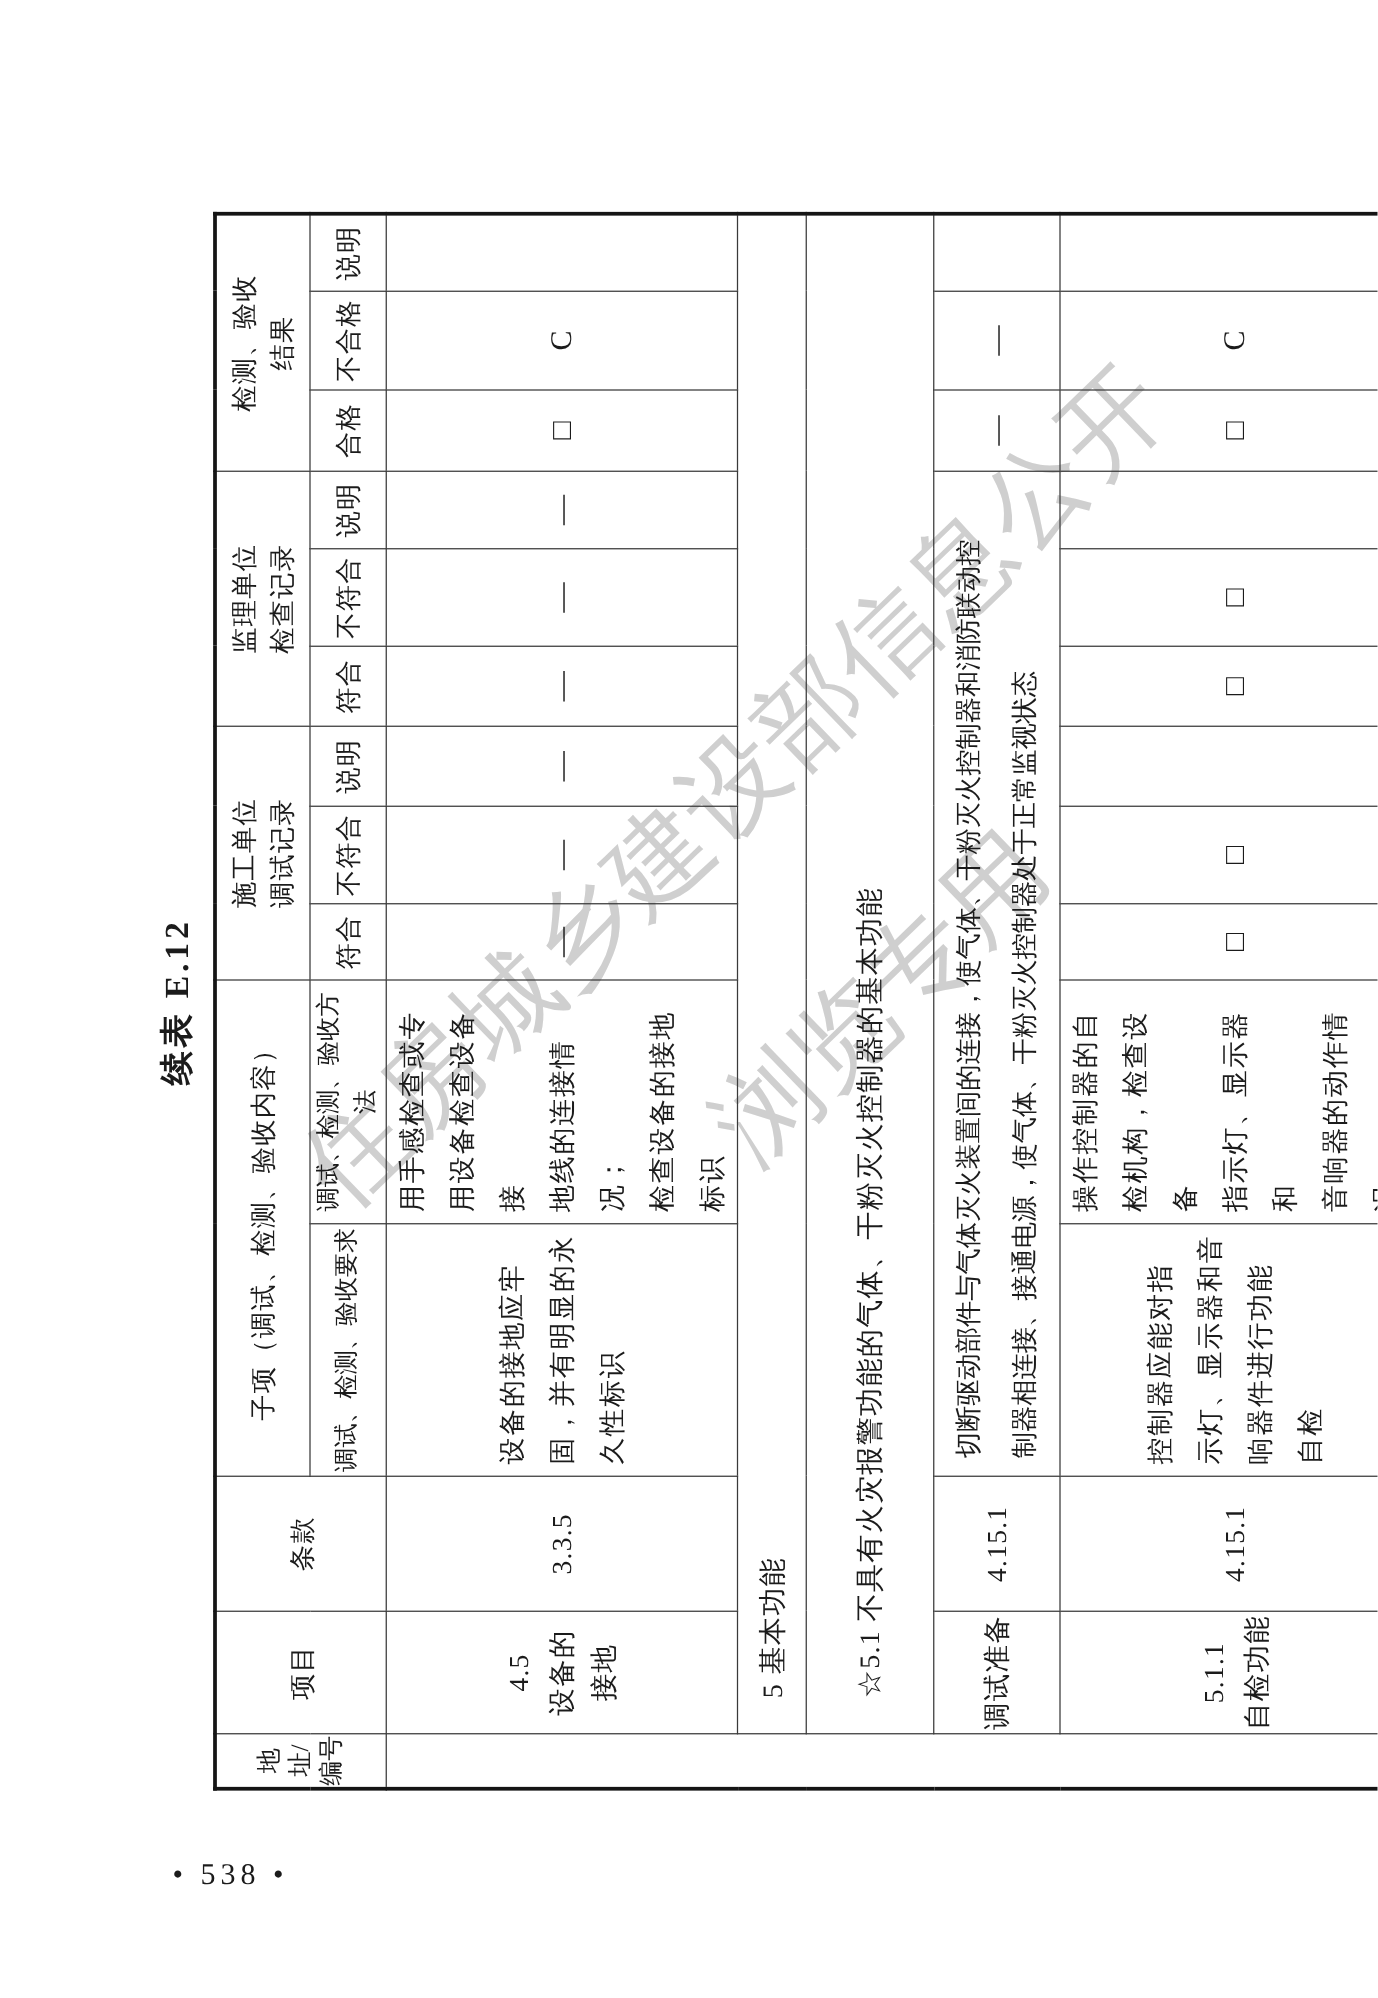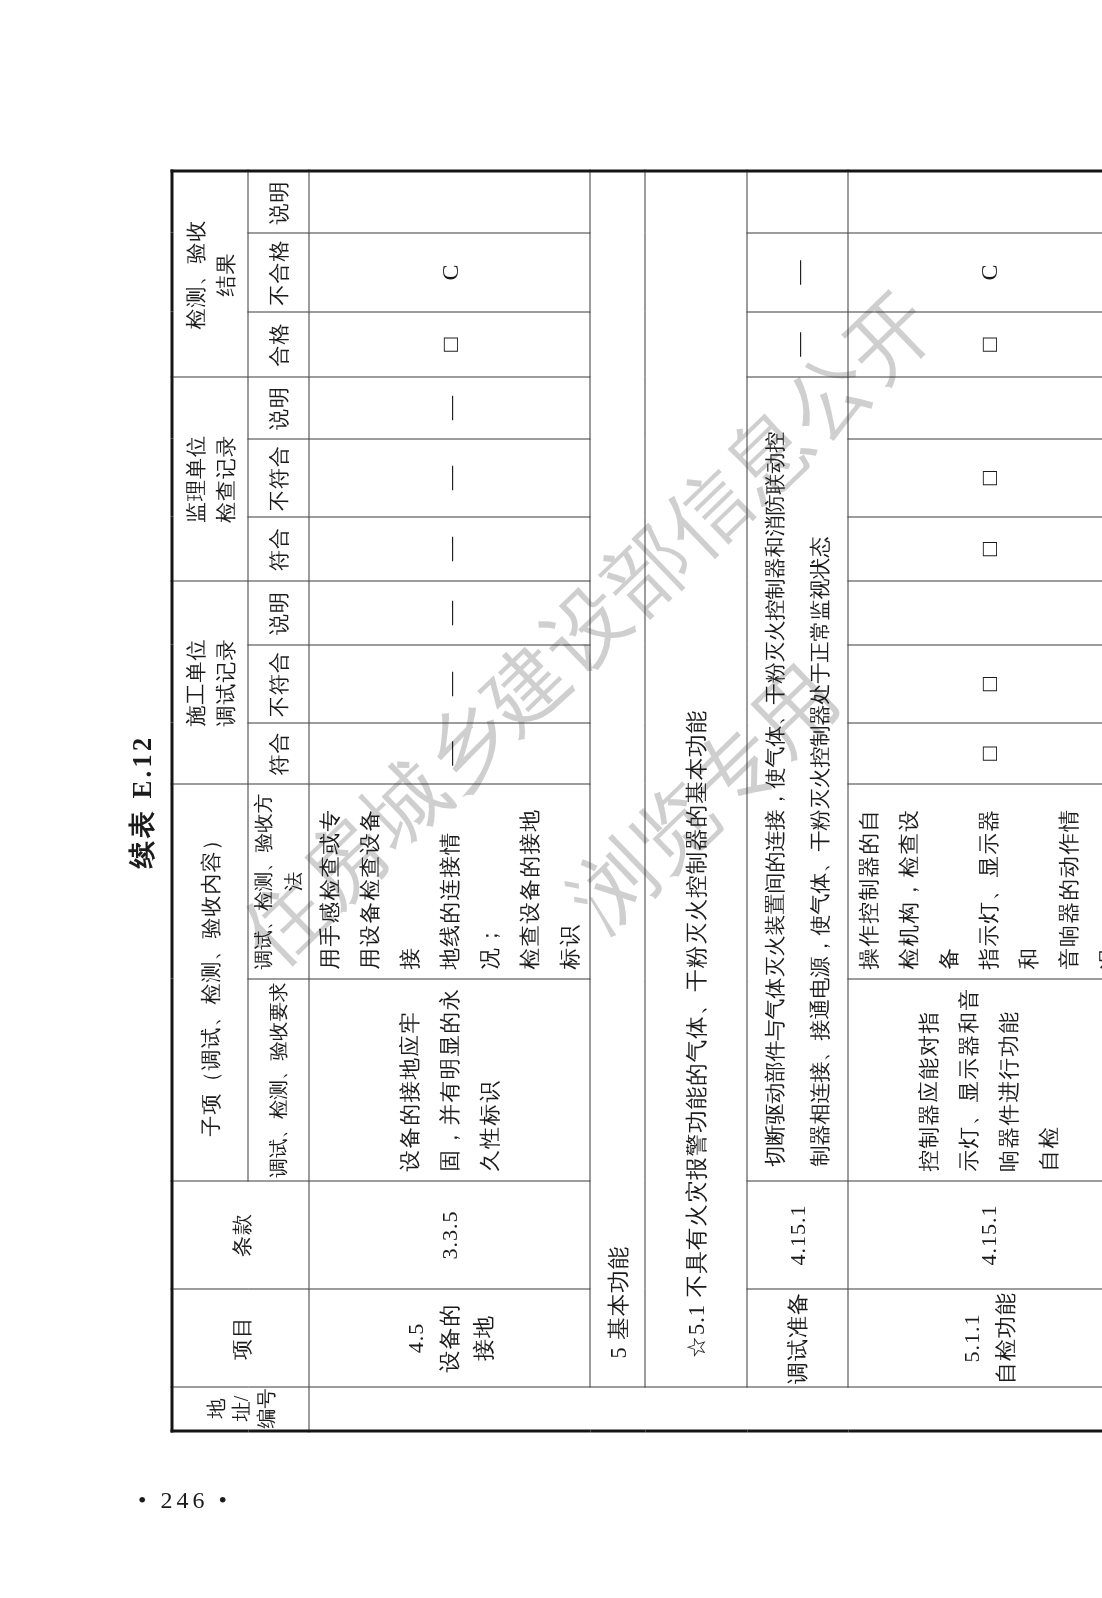--- a/index.html
+++ b/index.html
@@ -178,13 +178,13 @@
         <td class="sym">□</td>
         <td class="sym"></td>
         <td class="sym">□</td>
         <td class="sym">C</td>
         <td class="sym"></td>
       </tr>
     </tbody>
   </table>
 </div>
 
-<div class="pageno">• 246 •</div>
+<div class="pageno">• 538 •</div>
 
 </body></html>

